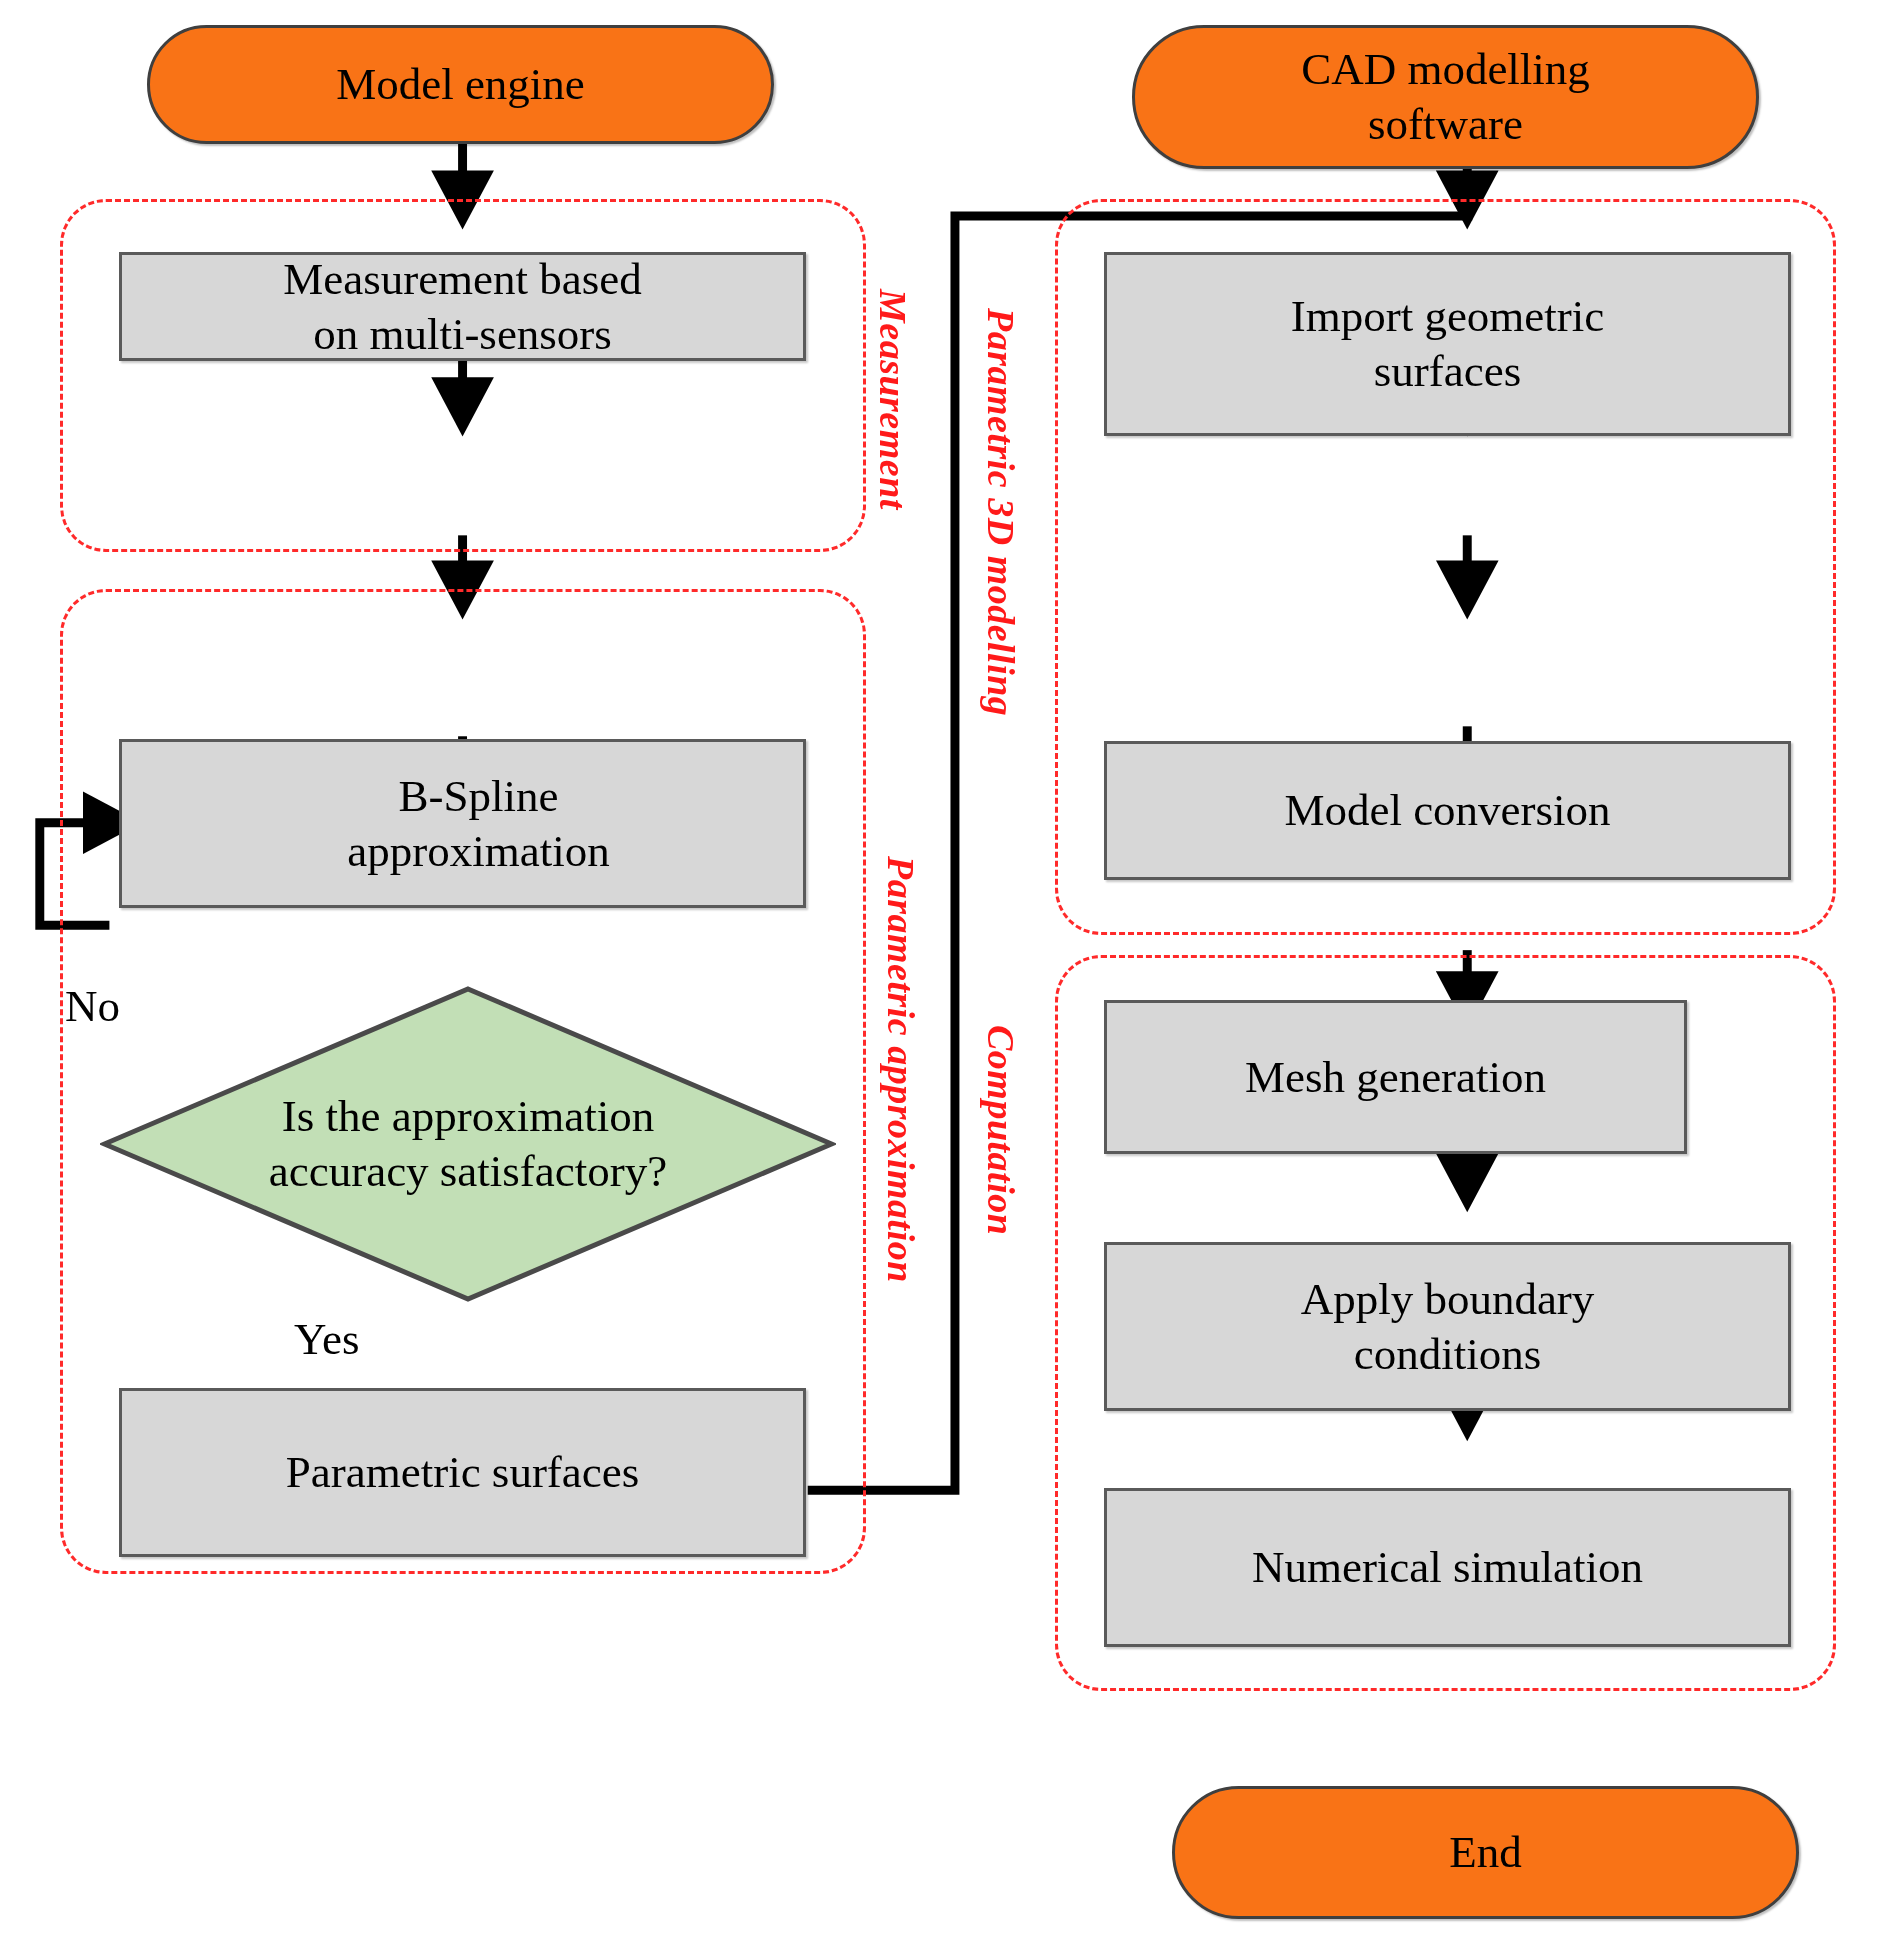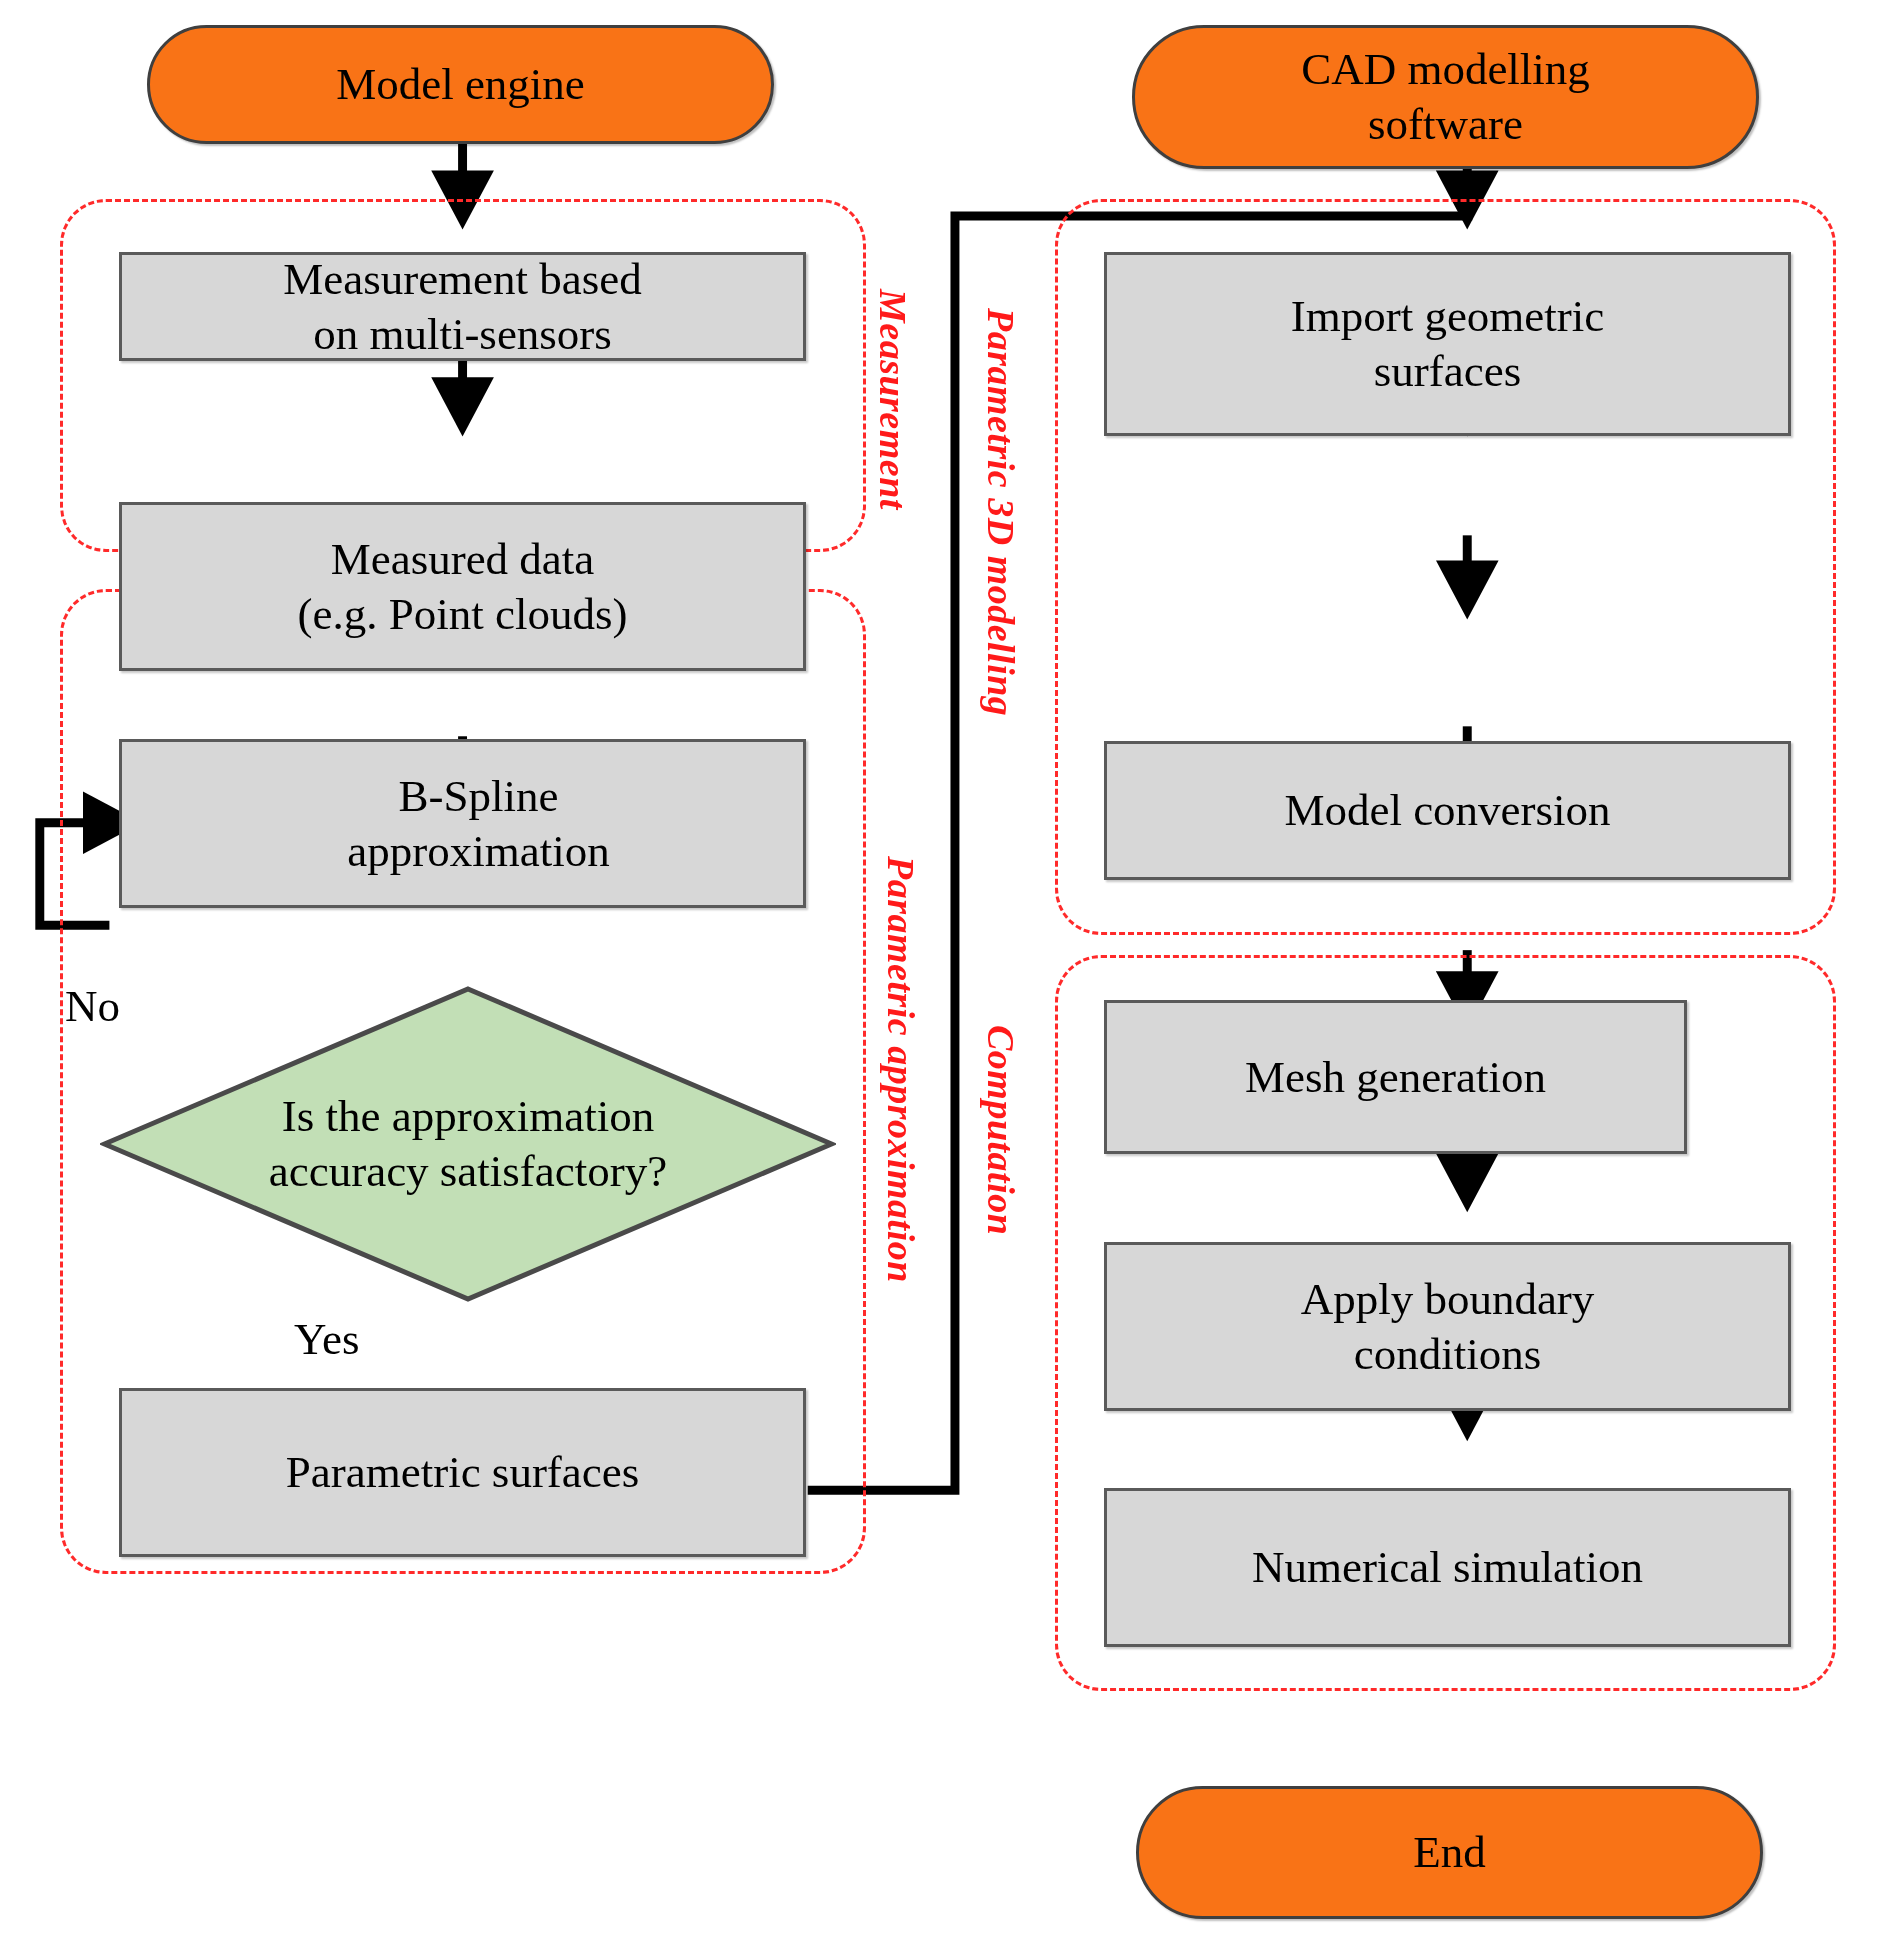--- a/index.html
+++ b/index.html
@@ -151,22 +151,20 @@
 
   <div class="group-label" style="left:1023px; top:308px; transform:rotate(90deg);">Parametric 3D modelling</div>
 
   <div class="group-label" style="left:1023px; top:1025px; transform:rotate(90deg);">Computation</div>
 
   <div class="node terminator" style="left:147px; top:25px; width:627px; height:119px;">Model engine</div>
 
   <div class="node process" style="left:119px; top:252px; width:687px; height:109px;">Measurement based
 on multi-sensors</div>
 
-  <div class="node process" style="left:119px; top:502px; width:687px; height:169px;">Measured data
-(e.g. Point clouds)</div>
 
   <div class="node process" style="left:119px; top:739px; width:687px; height:169px;padding-left:32px;">B-Spline
 approximation</div>
 
   <div class="decision-wrap" style="left:100px; top:985px; width:736px; height:318px;">
     <svg width="736" height="318" viewBox="0 0 740 320" xmlns="http://www.w3.org/2000/svg" style="position:absolute;left:0;top:0;">
       <polygon points="370,4 736,160 370,316 4,160" fill="#c2dfb6" stroke="#4a4a4a" stroke-width="5"></polygon>
     </svg>
     <div class="decision-label">Is the approximation
 accuracy satisfactory?</div>
@@ -183,20 +181,20 @@
 
   <div class="node process" style="left:1104px; top:741px; width:687px; height:139px;">Model conversion</div>
 
   <div class="node process" style="left:1104px; top:1000px; width:583px; height:154px;">Mesh generation</div>
 
   <div class="node process" style="left:1104px; top:1242px; width:687px; height:169px;">Apply boundary
 conditions</div>
 
   <div class="node process" style="left:1104px; top:1488px; width:687px; height:159px;">Numerical simulation</div>
 
-  <div class="node terminator" style="left:1136px; top:1786px; width:627px; height:133px;">End</div>
+  <div class="node terminator" style="left:1172px; top:1786px; width:627px; height:133px;">End</div>
 
   <div class="edge-label" style="left:65px; top:980px;">No</div>
 
   <div class="edge-label" style="left:294px; top:1313px;">Yes</div>
 
 </div>
 
 
 </body></html>

